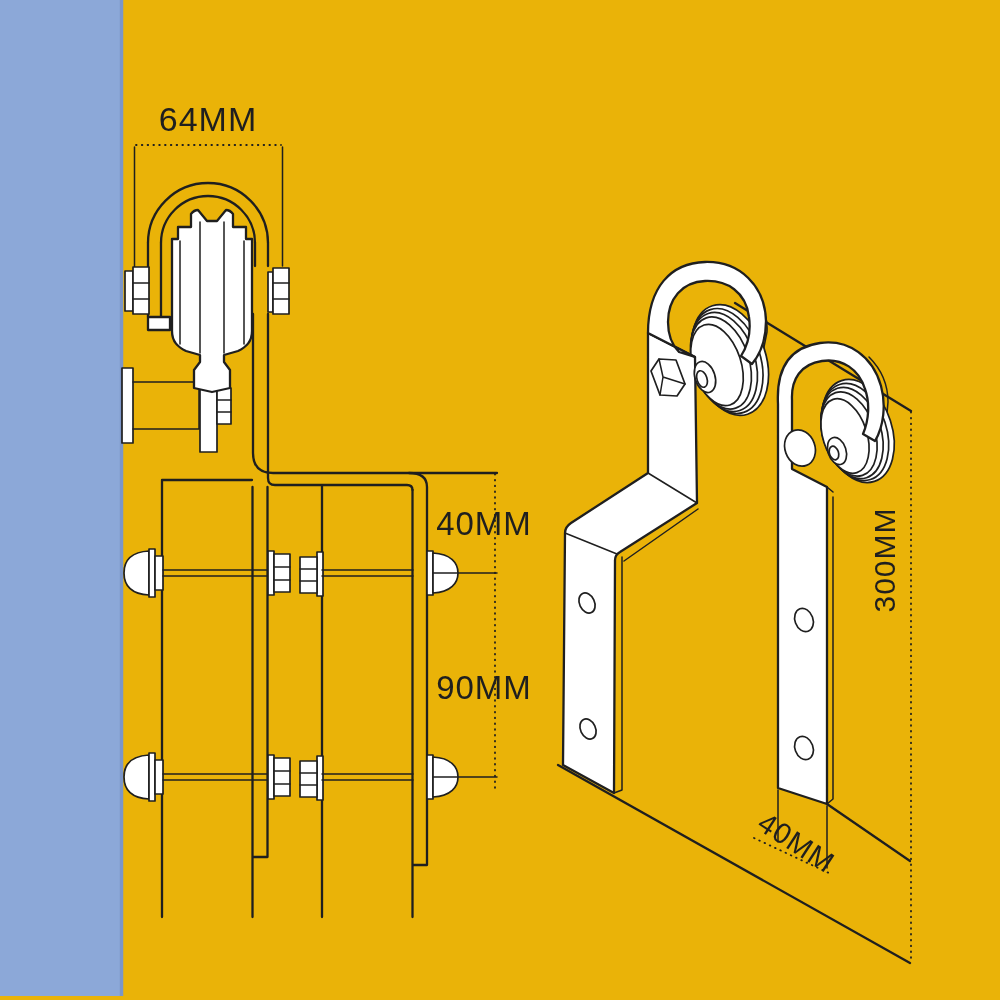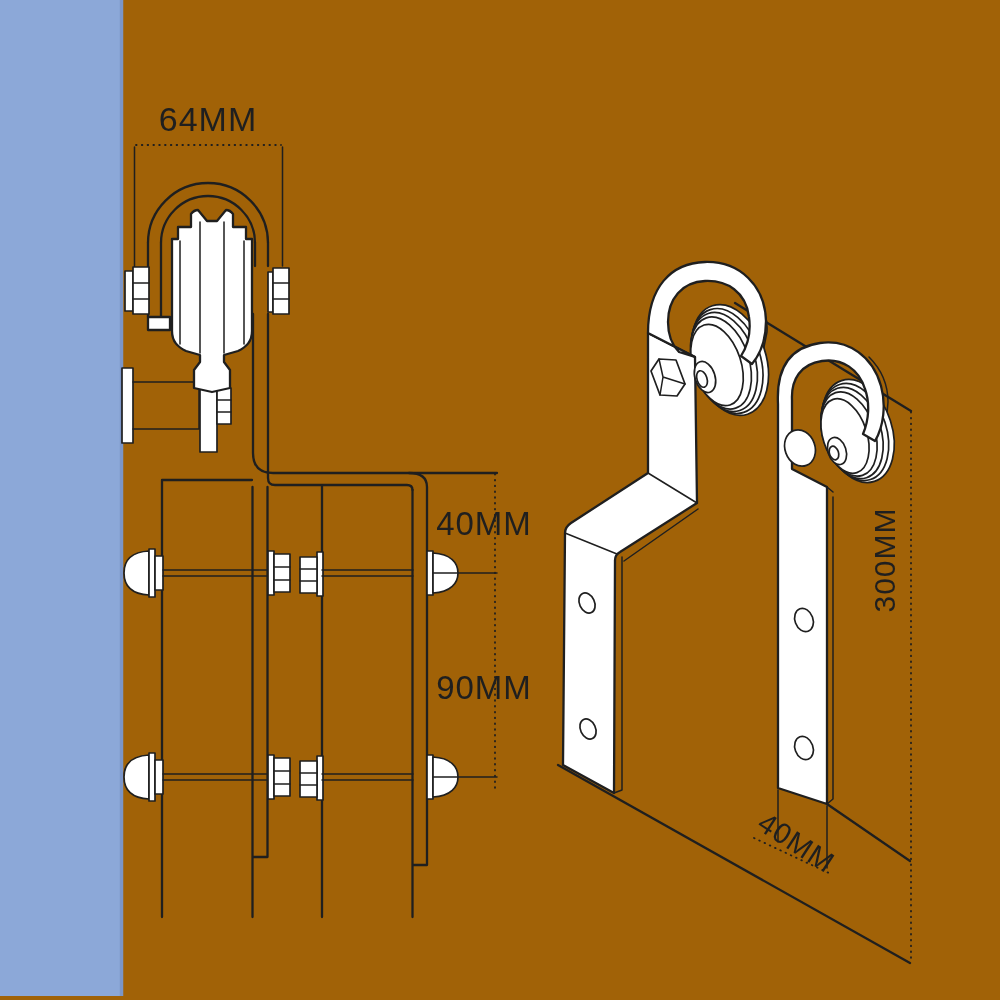--- a/index.html
+++ b/index.html
@@ -1,16 +1,16 @@
 <!DOCTYPE html>
 <html><head>
 <meta charset="utf-8">
 <style>
   html,body{margin:0;padding:0;background:#fff;}
-  #canvas{position:relative;width:1000px;height:1000px;background:#a16207;overflow:hidden;
+  #canvas{position:relative;width:1000px;height:1000px;background:#eab308;overflow:hidden;
           font-family:"Liberation Sans", sans-serif;}
   svg{position:absolute;left:0;top:0;}
   .ln{stroke:#1f1f1f;fill:none;stroke-width:2.3;stroke-linecap:round;stroke-linejoin:round;}
   .thin{stroke:#1f1f1f;fill:none;stroke-width:1.5;stroke-linecap:round;stroke-linejoin:round;}
   .wfill{fill:#ffffff;stroke:#1f1f1f;stroke-width:2.3;stroke-linejoin:round;}
   .wfill-thin{fill:#ffffff;stroke:#1f1f1f;stroke-width:1.7;stroke-linejoin:round;}
   .dot{stroke:#1f1f1f;fill:none;stroke-width:1.8;stroke-dasharray:0.6 5.2;stroke-linecap:round;}
   .dim{fill:#1f1f1f;font-family:"Liberation Sans", sans-serif;letter-spacing:1px;}
 </style>
 </head>

